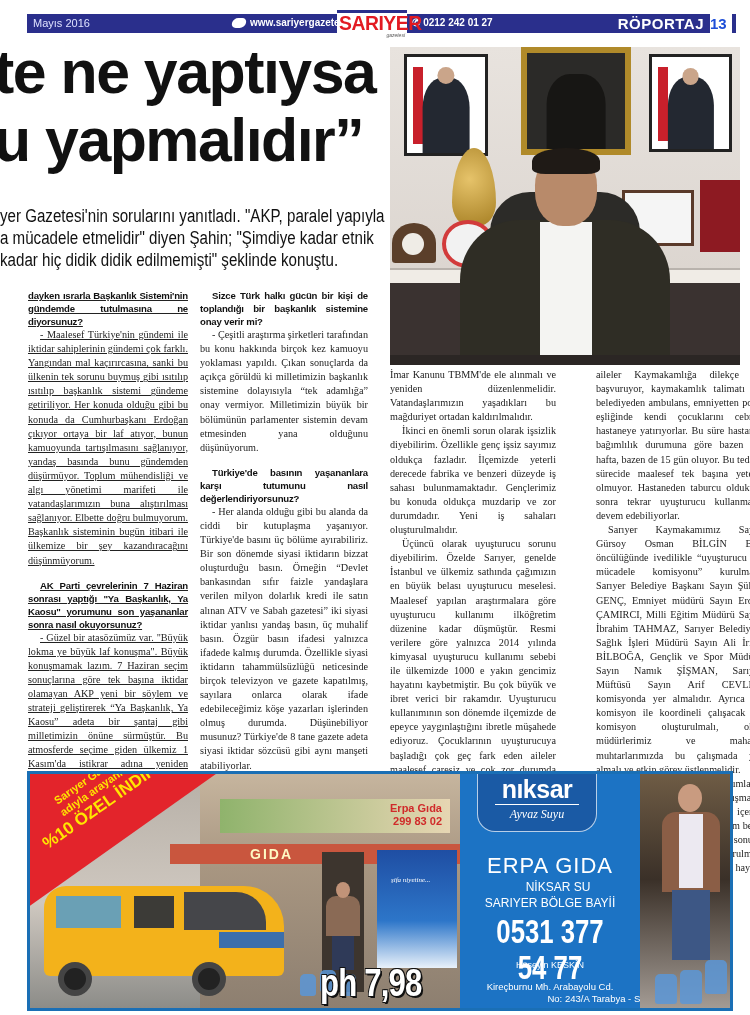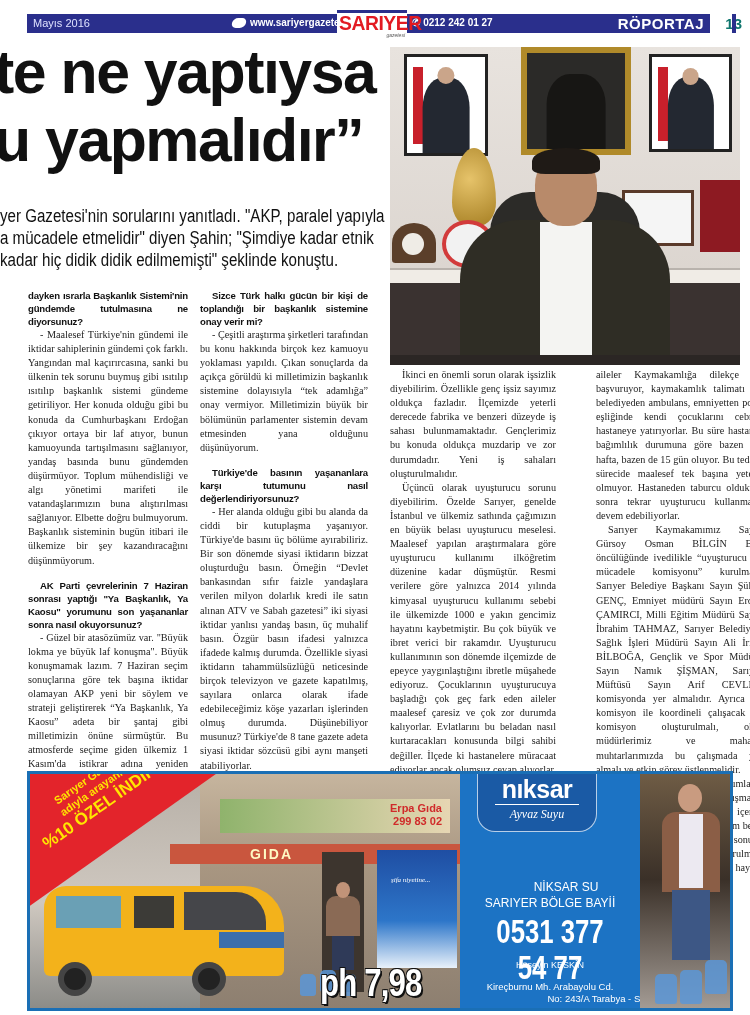--- a/index.html
+++ b/index.html
@@ -10,21 +10,21 @@
   .topbar { position:absolute; left:27px; top:14px; width:705px; height:19px; background:#2a2f8c;padding-left:25px; }
   .topbar .date { position:absolute; left:6px; top:3px; font:11px "Liberation Sans", sans-serif; color:#dfe2ff; }
   .topbar .web { position:absolute; left:205px; top:3px; font:bold 10px "Liberation Sans", sans-serif; color:#fff; display:flex; align-items:center; gap:4px; }
   .topbar .web .mail { width:14px; height:10px; background:#fff; border-radius:5px; display:inline-block; transform:skewX(-15deg); }
   .logo { position:absolute; left:337px; top:10px; width:70px; height:26px; background:#fff; }
   .logo .bar { position:absolute; left:0; top:0; width:70px; height:3px; background:#2a2f8c; }
   .logo .txt { position:absolute; left:2px; top:3px; font:900 21px/20px "Liberation Sans", sans-serif; color:#e21a22; letter-spacing:-0.5px; transform:scaleX(0.92); transform-origin:left; }
   .logo .sub { position:absolute; right:2px; bottom:-2px; font:italic 5px "Liberation Sans", sans-serif; color:#555; }
   .topbar .phone { position:absolute; left:385px; top:3px; font:bold 10px "Liberation Sans", sans-serif; color:#fff; }
   .topbar .section { position:absolute; right:28px; top:1px; font:900 15px "Liberation Sans", sans-serif; color:#fff; letter-spacing:0.5px; }
-  .pagenum { position:absolute; left:710px; top:13px; width:32px; height:21px; background:#fff; font:900 15px/21px "Liberation Sans", sans-serif; color:#0f766e; text-align:right; }
+  .pagenum { position:absolute; left:710px; top:13px; width:32px; height:21px; background:#fff; font:900 15px/21px "Liberation Sans", sans-serif; color:#1d4ed8; text-align:left; }
   .pagenum-edge { position:absolute; left:732px; top:14px; width:4px; height:19px; background:#2a2f8c; }
 
   
   .headline { position:absolute; left:-6px; top:40px; width:395px; font:900 62px/64px "Liberation Sans", sans-serif; color:#111; letter-spacing:-1.5px; white-space:nowrap; transform:scaleX(0.98); transform-origin:left; }
   .headline div { height:68px; }
 
   
   .lead { position:absolute; left:0; top:205px; width:390px; font:18px/22px "Liberation Sans", sans-serif; color:#111; white-space:nowrap; transform:scaleX(0.84); transform-origin:left; }
 
   
@@ -51,21 +51,21 @@
   .man .hair { position:absolute; left:92px; top:-4px; width:68px; height:26px; background:#1f1a16; border-radius:50% 50% 20% 20%; }
   .deskfront { position:absolute; left:390px; top:355px; width:350px; height:10px; background:#2b2624; }
 
   
   .col { position:absolute; font:10.2px/14.1px "Liberation Serif", serif; color:#222; text-align:justify; hyphens:auto; }
   .col p { text-indent:12px; }
   .col p.noindent { text-indent:0; }
   .col h3 { font:bold 9.6px/13px "Liberation Sans", sans-serif; color:#111; text-indent:12px; letter-spacing:-0.2px; }
   .col h3.noind { text-indent:0; }
   .gap { height:11px; }
-  .c1 { left:28px; top:289px; width:160px; }
+  .c1 { left:28px; top:289px; width:160px;text-decoration:underline; }
   .c2 { left:200px; top:289px; width:168px; }
   .c3 { left:390px; top:368px; width:166px; }
   .c4 { left:596px; top:368px; width:166px; }
 
   
   .ad { position:absolute; left:27px; top:771px; width:706px; height:240px; background:#1b75c0; border:3px solid #1a6fb5; overflow:hidden; }
   .ad .left { position:absolute; left:0; top:0; width:170px; height:234px; background:linear-gradient(#b7b0a7 0%, #cfc8c0 55%, #8c8c88 100%); }
   .ad .mid { position:absolute; left:170px; top:0; width:260px; height:234px; background:linear-gradient(#c6b59e, #a89681 40%, #8d7f70); }
   .shopsign { position:absolute; left:190px; top:25px; width:230px; height:34px; background:linear-gradient(90deg,#8fb36c,#e7d6b3); }
   .shopsign .t { position:absolute; right:8px; top:3px; font:bold 11px/13px "Liberation Sans", sans-serif; color:#d02a2a; text-align:right; }
@@ -93,21 +93,21 @@
   .ribbon-text .r2 { font:bold 11px/13px "Liberation Sans", sans-serif; }
   .ribbon-text .r3 { font:900 17px/19px "Liberation Sans", sans-serif; }
   .ph { position:absolute; left:290px; top:190px; font:900 38px/38px "Liberation Sans", sans-serif; color:#fff; letter-spacing:-1px; transform:scaleX(0.82); transform-origin:left; text-shadow:2px 2px 0 #111, -1px -1px 0 #111, 1px -1px 0 #111, -1px 1px 0 #111; }
 
   .adpanel { position:absolute; left:430px; top:0; width:180px; height:234px; background:#1c73c4; text-align:center; color:#fff; font-family:"Liberation Sans", sans-serif;padding-left:15px; }
   .niksar-logo { position:absolute; left:17px; top:-4px; width:120px; height:62px; background:#1a5aa5; border:1.5px solid #b8cfe8; border-top:none; border-radius:0 0 18px 18px; }
   .niksar-logo .n { font:900 25px/30px "Liberation Sans", sans-serif; color:#fff; letter-spacing:-0.5px; margin-top:4px; }
   .niksar-logo .line { width:84px; height:1px; background:#fff; margin:0 auto 2px; }
   .niksar-logo .a { font:italic 12px/14px "Liberation Serif", serif; color:#fff; }
   .ad-l1 { position:absolute; left:0; width:180px; top:80px; font:22px/24px "Liberation Sans", sans-serif; letter-spacing:1px; }
-  .ad-l2 { position:absolute; left:16px; width:180px; top:106px; font:12px/14px "Liberation Sans", sans-serif; }
+  .ad-l2 { position:absolute; left:8px; width:180px; top:106px; font:12px/14px "Liberation Sans", sans-serif; }
   .ad-l3 { position:absolute; left:0; width:180px; top:122px; font:12px/14px "Liberation Sans", sans-serif; }
   .ad-phone { position:absolute; left:0; width:180px; top:140px; font:bold 33px/36px "Liberation Sans", sans-serif; transform:scaleX(0.78); letter-spacing:0; }
   .ad-name { position:absolute; left:0; width:180px; top:186px; font:9px/11px "Liberation Sans", sans-serif; }
   .ad-addr1 { position:absolute; left:0; width:180px; top:207px; font:9.5px/11px "Liberation Sans", sans-serif; }
   .ad-addr2 { position:absolute; left:8px; width:180px; top:219px; font:9.5px/11px "Liberation Sans", sans-serif;margin-left:48px; }
   .ad .right { position:absolute; left:610px; top:0; width:93px; height:234px; background:linear-gradient(#6f5c45, #3a3028 45%, #a39b94); }
   .rman { position:absolute; left:632px; top:10px; width:60px; height:170px; }
   .rman .h { position:absolute; left:16px; top:0; width:24px; height:28px; background:#c99b80; border-radius:50%; }
   .rman .b { position:absolute; left:0; top:28px; width:58px; height:80px; background:#8b5e46; border-radius:14px 14px 0 0; }
   .rman .s { position:absolute; left:17px; top:30px; width:24px; height:74px; background:#ece9f1; }
@@ -189,20 +189,21 @@
   <p>- Çeşitli araştırma şirketleri tarafından bu konu hakkında birçok kez kamuoyu yoklaması yapıldı. Çıkan sonuçlarda da açıkça görüldü ki milletimizin başkanlık sistemine dolayısıyla “tek adamlığa” onay vermiyor. Milletimizin büyük bir bölümünün parlamenter sistemin devam etmesinden yana olduğunu düşünüyorum.</p>
   <div class="gap"></div>
   <h3>Türkiye'de basının yaşananlara karşı tutumunu nasıl değerlendiriyorsunuz?</h3>
   <p>- Her alanda olduğu gibi bu alanda da ciddi bir kutuplaşma yaşanıyor. Türkiye'de basını üç bölüme ayırabiliriz. Bir son dönemde siyasi iktidarın bizzat oluşturduğu basın. Örneğin “Devlet bankasından sıfır faizle yandaşlara verilen milyon dolarlık kredi ile satın alınan ATV ve Sabah gazetesi” iki siyasi iktidar yanlısı yandaş basın, üç muhalif basın. Özgür basın ifadesi yalnızca ifadede kalmış durumda. Özellikle siyasi iktidarın tahammülsüzlüğü neticesinde birçok televizyon ve gazete kapatılmış, sayılara onlarca olarak ifade edebileceğimiz köşe yazarları işlerinden olmuş durumda. Düşünebiliyor musunuz? Türkiye'de 8 tane gazete adeta siyasi iktidar sözcüsü gibi aynı manşeti atabiliyorlar.</p>
   <div class="gap"></div>
   <h3>Sizce Sarıyer'in 3 ana sorunu nedir? Çözüm için ne yapmak gerekiyor?</h3>
   <p>- İlçemizin en önemli sorunu mülkiyet sorunudur. İnsanlarımızın her seçim döneminde büyük umutla beklediği ancak yıllardır bir türlü çözülemeyen veya çözülmeyen ve artık kronik hale dönüşen önemli bir sorundur. İlçemizin bir kısmında onlarca lüks site, yüzlerce villa inşa ediliyorken, diğer yanda mahallelerimizde vatandaşlarımız bir kat ev bile yapamamaktadırlar. Sarıyer'de uygulanan Boğaziçi</p>
 </div>
 
 <div class="col c3">
+  <p class="noindent">İmar Kanunu TBMM'de ele alınmalı ve yeniden düzenlenmelidir. Vatandaşlarımızın yaşadıkları bu mağduriyet ortadan kaldırılmalıdır.</p>
   <p>İkinci en önemli sorun olarak işsizlik diyebilirim. Özellikle genç işsiz sayımız oldukça fazladır. İlçemizde yeterli derecede fabrika ve benzeri düzeyde iş sahası bulunmamaktadır. Gençlerimiz bu konuda oldukça muzdarip ve zor durumdadır. Yeni iş sahaları oluşturulmalıdır.</p>
   <p>Üçüncü olarak uyuşturucu sorunu diyebilirim. Özelde Sarıyer, genelde İstanbul ve ülkemiz sathında çağımızın en büyük belası uyuşturucu meselesi. Maalesef yapılan araştırmalara göre uyuşturucu kullanımı ilköğretim düzenine kadar düşmüştür. Resmi verilere göre yalnızca 2014 yılında kimyasal uyuşturucu kullanımı sebebi ile ülkemizde 1000 e yakın gencimiz hayatını kaybetmiştir. Bu çok büyük ve ibret verici bir rakamdır. Uyuşturucu kullanımının son dönemde ilçemizde de epeyce yaygınlaştığını ibretle müşahede ediyoruz. Çocuklarının uyuşturucuya başladığı çok geç fark eden aileler maalesef çaresiz ve çok zor durumda kalıyorlar. Evlatlarını bu beladan nasıl kurtaracakları konusunda bilgi sahibi değiller. İlçede ki hastanelere müracaat ediyorlar ancak olumsuz cevap alıyorlar. Aileleri Bakırköy AMATEM'e yönlendiriliyorlar. Çocuklarını oraya götürüyorlar. Bu sefer de başka bir sorunla karşılaşıyorlar. Uyuşturucunun etkisi altında olan çocuklar gönüllü tedavi olmayı reddediyor, böyle olunca da ilgili hastane tedavi hizmeti veremeyeceğini söylüyor. Bazı</p>
 </div>
 
 <div class="col c4">
   <p class="noindent">aileler Kaymakamlığa dilekçe ile başvuruyor, kaymakamlık talimatı ile belediyeden ambulans, emniyetten polis eşliğinde kendi çocuklarını cebren hastaneye yatırıyorlar. Bu süre hastanın bağımlılık durumuna göre bazen bir hafta, bazen de 15 gün oluyor. Bu tedavi sürecide maalesef tek başına yeterli olmuyor. Hastaneden taburcu olduktan sonra tekrar uyuşturucu kullanmaya devem edebiliyorlar.</p>
   <p>Sarıyer Kaymakamımız Sayın Gürsoy Osman BİLGİN Bey öncülüğünde ivedilikle “uyuşturucu ile mücadele komisyonu” kurulmalı. Sarıyer Belediye Başkanı Sayın Şükrü GENÇ, Emniyet müdürü Sayın Ercan ÇAMIRCI, Milli Eğitim Müdürü Sayın İbrahim TAHMAZ, Sarıyer Belediyesi Sağlık İşleri Müdürü Sayın Ali İrfan BİLBOĞA, Gençlik ve Spor Müdürü Sayın Namık ŞİŞMAN, Sarıyer Müftüsü Sayın Arif CEVLEK komisyonda yer almalıdır. Ayrıca bu komisyon ile koordineli çalışacak alt komisyon oluşturulmalı, okul müdürlerimiz ve mahalle muhtarlarımızda bu çalışmada yer almalı ve etkin görev üstlenmelidir.</p>
   <p>Komisyonda bulunan tüm kurumların kendi alanlarında yapacakları çalışmalar sonrasında tespit ve önerilerini içeren birer rapor hazırlayarak kaymakam beye teslim edebilirler. Ortaya çıkan sonuca göre de acil eylem planı oluşturulmalı ve zaman kaybetmeden hayata geçirilmelidir.</p>
   <div class="gap"></div>
   <h3 class="noind">Teşekkürler...</h3>
@@ -250,20 +251,21 @@
     <div class="r3">%10 ÖZEL İNDİRİM</div>
   </div>
   <div class="ph">ph 7,98</div>
 
   <div class="adpanel">
     <div class="niksar-logo">
       <div class="n">nıksar</div>
       <div class="line"></div>
       <div class="a">Ayvaz Suyu</div>
     </div>
+    <div class="ad-l1">ERPA GIDA</div>
     <div class="ad-l2">NİKSAR SU</div>
     <div class="ad-l3">SARIYER BÖLGE BAYİİ</div>
     <div class="ad-phone">0531 377 54 77</div>
     <div class="ad-name">Hüseyin KESKİN</div>
     <div class="ad-addr1">Kireçburnu Mh. Arabayolu Cd.</div>
     <div class="ad-addr2">No: 243/A Tarabya - Sarıyer</div>
   </div>
   <div class="right"></div>
   <div class="rman">
     <div class="b"></div>

